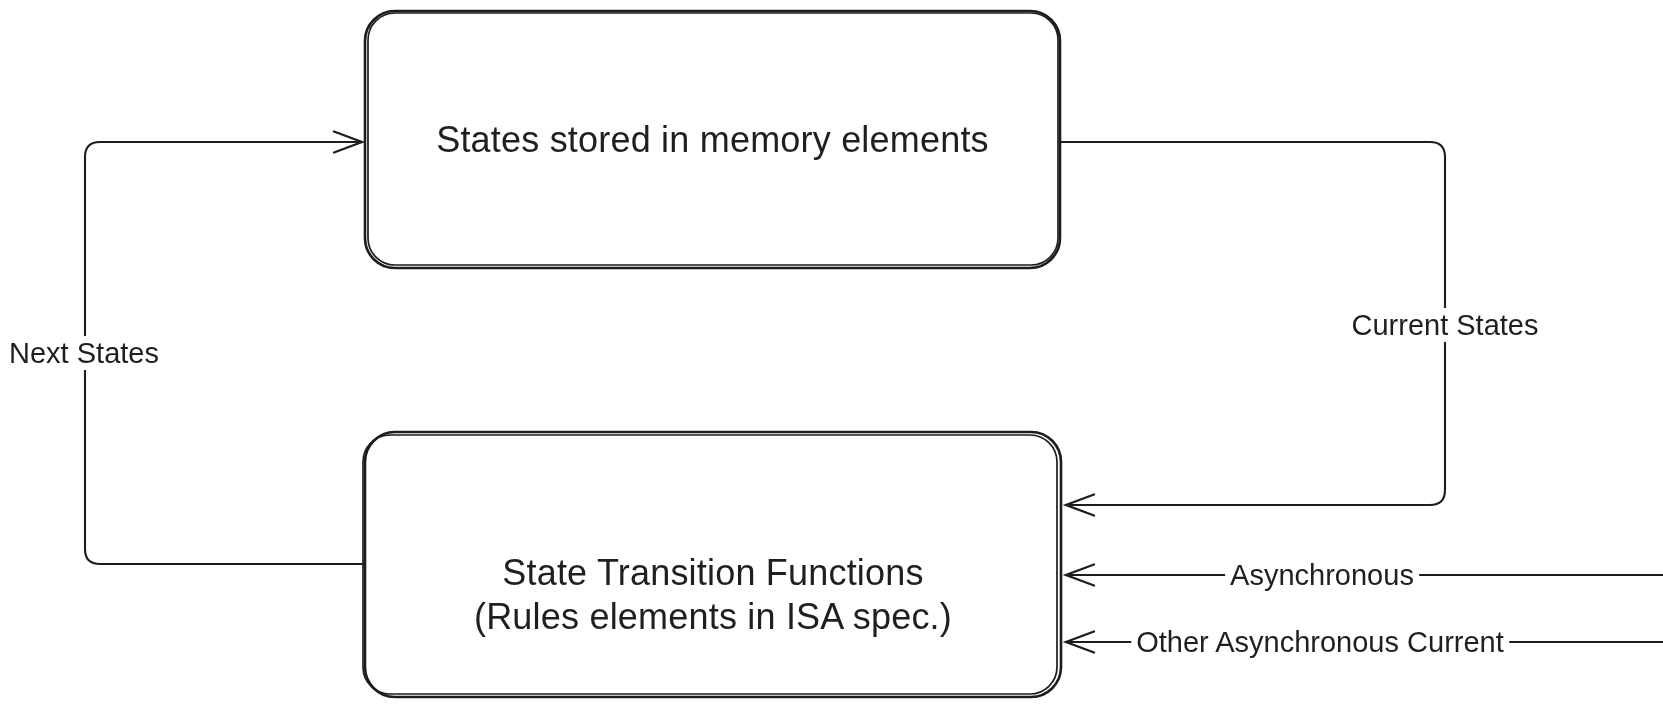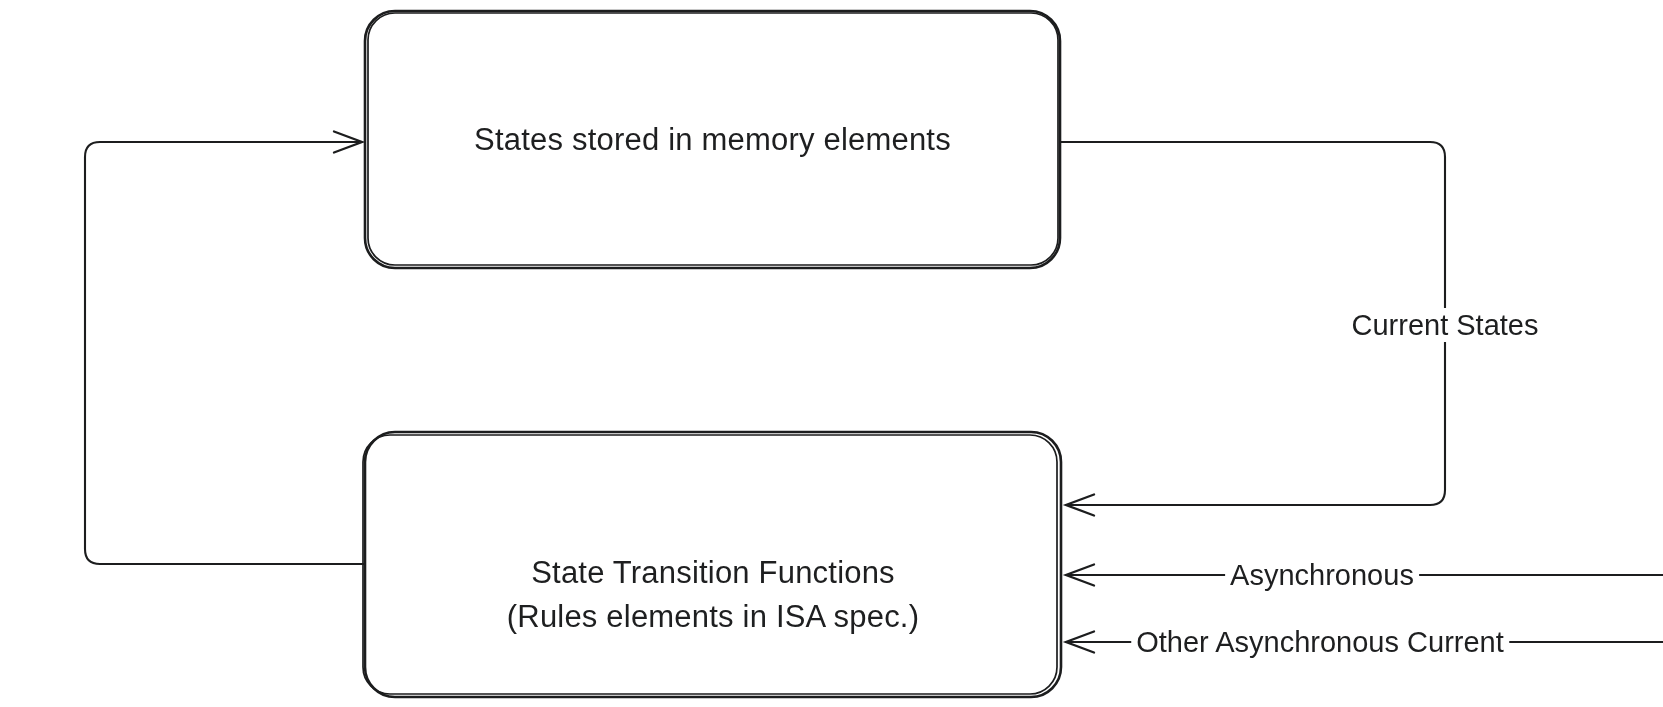--- a/index.html
+++ b/index.html
@@ -29,21 +29,21 @@
   svg path.edge-line { stroke-width: 2.1px; }
   svg polyline.arrow { stroke-width: 2.3px; stroke-linecap: round; stroke-linejoin: miter; }
   .node-label {
     position: absolute;
     display: flex;
     flex-direction: column;
     align-items: center;
     justify-content: center;
     text-align: center;
     color: #1e1f20;
-    font-size: 31px;
+    font-size: 36px;
     line-height: 44px;
     letter-spacing: 0.2px;
     border-radius: 14px;
   }
   .edge-label {
     position: absolute;
     transform: translate(-50%, -50%);
     background: #ffffff;
     color: #1e1f20;
     font-size: 29px;
@@ -92,20 +92,21 @@
 
   <div class="node-label" style="left:365px; top:11px; width:695px; height:257px;">
     <span>States stored in memory elements</span>
   </div>
 
   <div class="node-label" style="left:365px; top:432px; width:696px; height:325px;">
     <span>State Transition Functions</span>
     <span>(Rules elements in ISA spec.)</span>
   </div>
 
+  <div class="edge-label" style="left:84px; top:353px;">Next States</div>
 
   <div class="edge-label" style="left:1445px; top:325px;">Current States</div>
 
   <div class="edge-label" style="left:1322px; top:575px;">Asynchronous</div>
 
   <div class="edge-label" style="left:1320px; top:642px;">Other Asynchronous Current</div>
 
 </div>
 
 </body></html>

